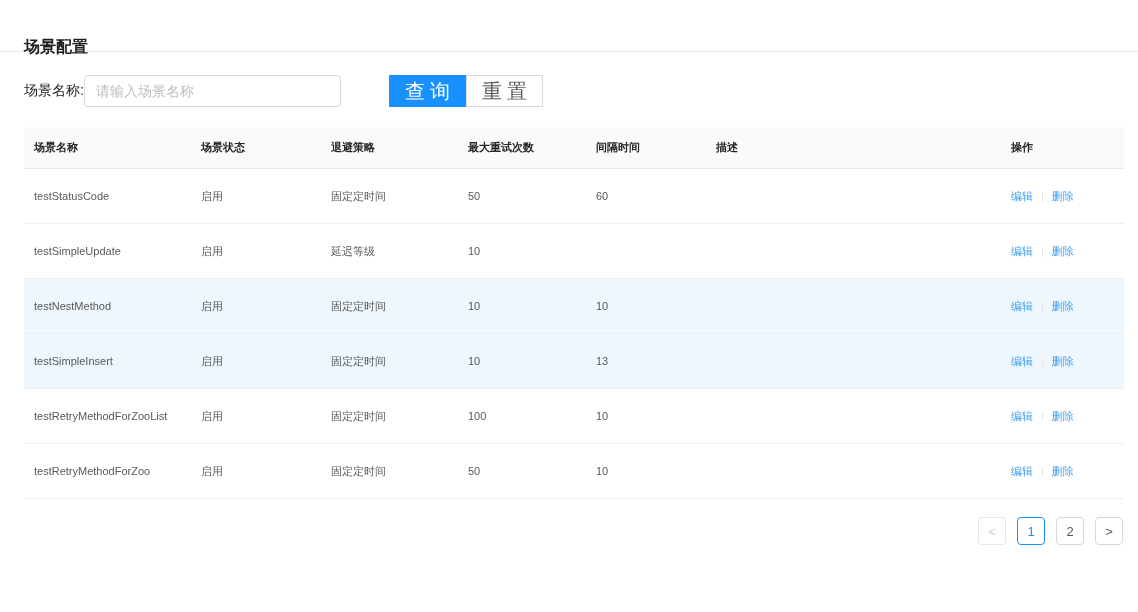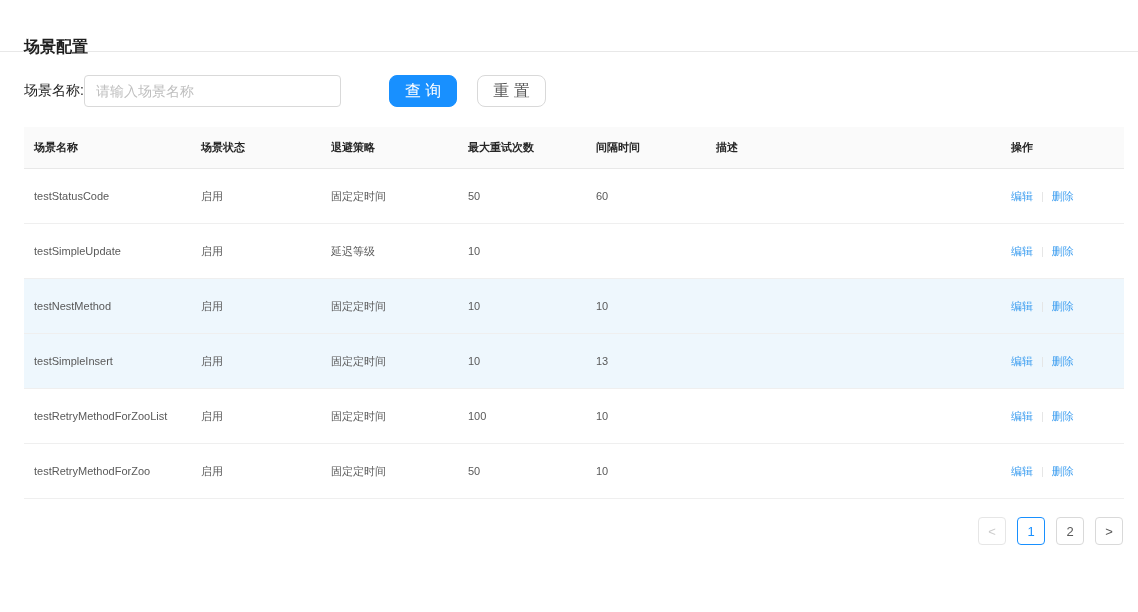--- a/index.html
+++ b/index.html
@@ -44,34 +44,34 @@
     margin-left: 0;
     border: 1px solid #d9d9d9; border-radius: 4px;
     padding: 0 11px;
     font-size: 14px; color: var(--text-dark);
     font-family: "Liberation Sans", sans-serif;
     outline: none;
   }
   .filter-input::placeholder { color: #bfbfbf; }
   .btn {
     height: 32px;
-    border-radius: 8px;
-    font-size: 16px;
-    font-family: Liberation Sans, sans-serif;
+    border-radius: 0;
+    font-size: 20px;
+    font-family: Liberation Serif, serif;
     cursor: pointer;
     padding: 0 15px;
   }
   .btn-search {
     margin-left: 48px;
     background: var(--accent);
     border: 1px solid var(--accent);
     color: #fff;
   }
   .btn-reset {
-    margin-left: 20px;
+    margin-left: 0;
     background: #fff;
     border: 1px solid #d9d9d9;
     color: var(--text-body);
   }
   .table-wrap { margin: 0 14px 0 24px; }
   table {
     width: 1100px;
     border-collapse: collapse;
     table-layout: fixed;
     font-size: 11px;

